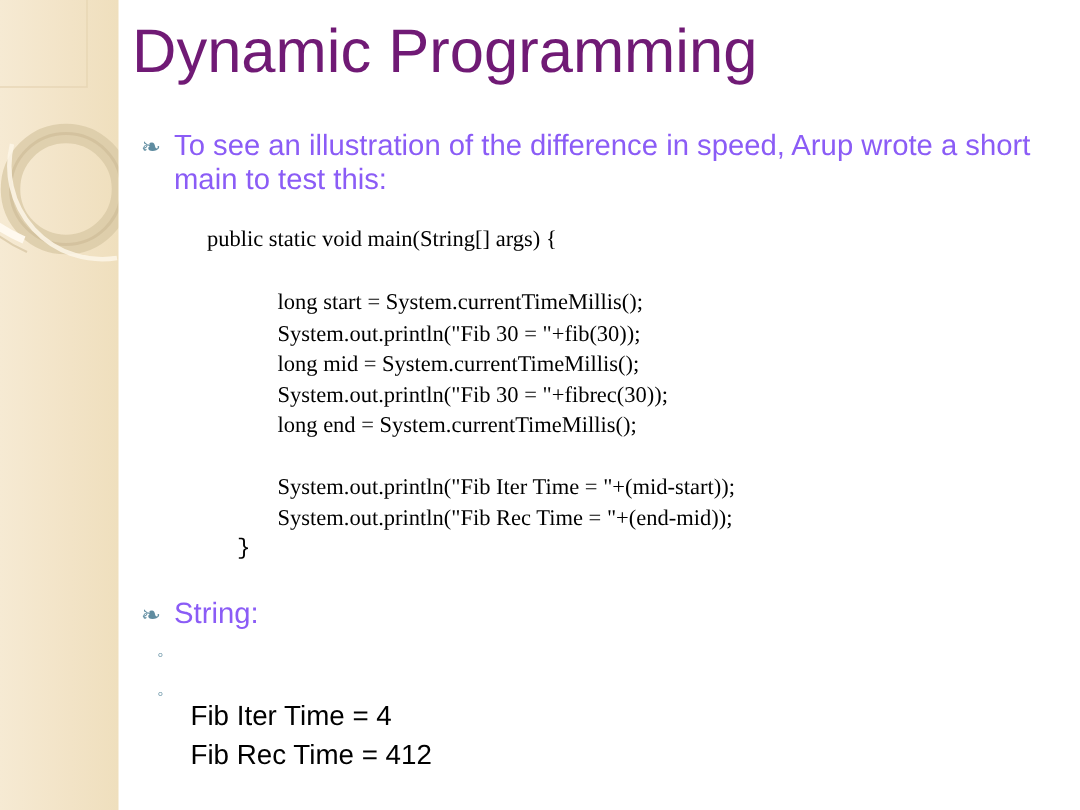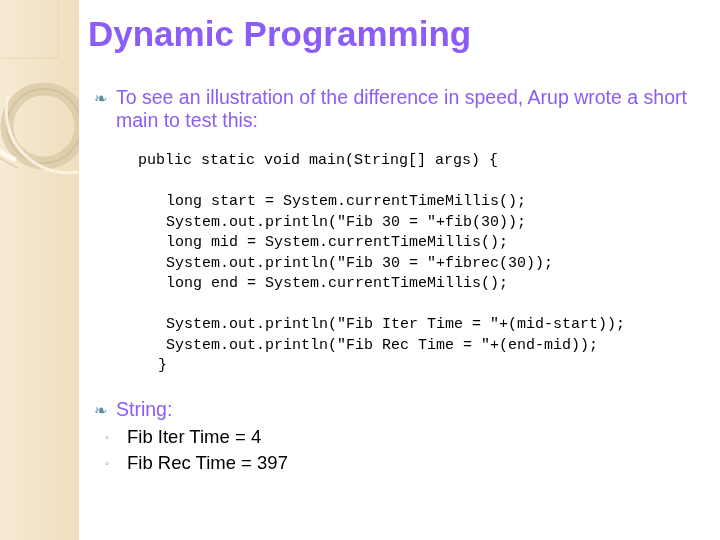--- a/index.html
+++ b/index.html
@@ -44,24 +44,24 @@
     position: absolute;
     left: 0; top: 0;
   }
 
   
   #title {
     position: absolute;
     left: 88px;
     top: 12px;
     width: 610px;
-    font-size: 35px;
+    font-size: 41px;
     line-height: 44px;
-    font-weight: bold;
-    color: #8b5cf6;
+    font-weight: normal;
+    color: #701a75;
     letter-spacing: 0px;
     white-space: nowrap;
   }
 
   
   .bullet1 {
     position: absolute;
     display: flex;
     align-items: flex-start;
   }
@@ -112,38 +112,39 @@
     flex: 0 0 22px;
     color: #5f8ca0;
     font-size: 11px;
     line-height: 26px;
     text-align: left;
   }
   .sub-item .subtext {
     font-size: 18.5px;
     line-height: 26px;
     color: #000000;
+    margin-top: 40px;
   }
 
   
   #code-sig {
     position: absolute;
     left: 138px;
     top: 150px;
-    font-family: Liberation Mono, monospace;
+    font-family: Liberation Serif, serif;
     font-size: 15px;
     line-height: 21px;
     color: #000000;
     white-space: pre;
   }
   #code-body {
     position: absolute;
-    left: 166px;
+    left: 185px;
     top: 192px;
-    font-family: Liberation Mono, monospace;
+    font-family: Liberation Serif, serif;
     font-size: 15px;
     line-height: 20.6px;
     color: #000000;
     white-space: pre;
   }
   #code-body .blank {
     display: block;
     height: 20px;
   }
   #code-close {
@@ -205,17 +206,17 @@
     <span class="btext">String:</span>
   </div>
 
   <div id="sublist">
       <div class="sub-item">
         <span class="subglyph">◦</span>
         <span class="subtext">Fib Iter Time = 4</span>
       </div>
       <div class="sub-item">
         <span class="subglyph">◦</span>
-        <span class="subtext">Fib Rec Time = 397</span>
+        <span class="subtext">Fib Rec Time = 412</span>
       </div>
     </div>
 
 </div>
 
 </body></html>

